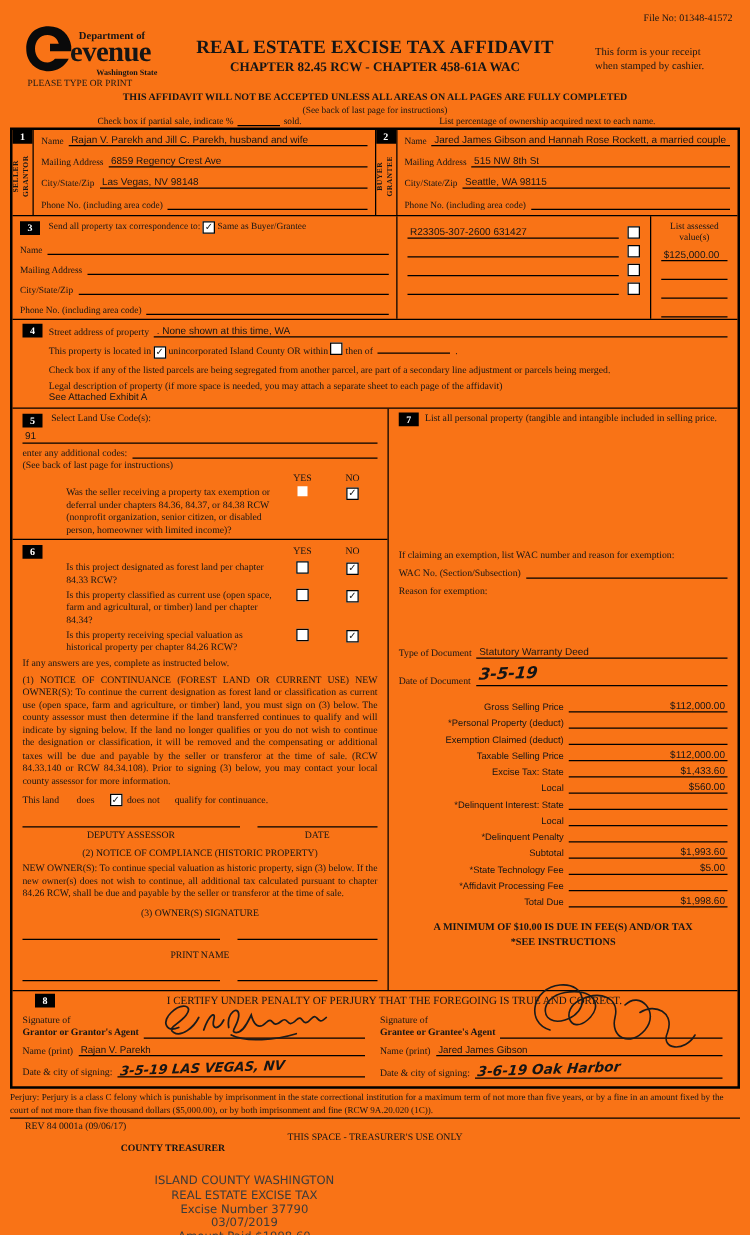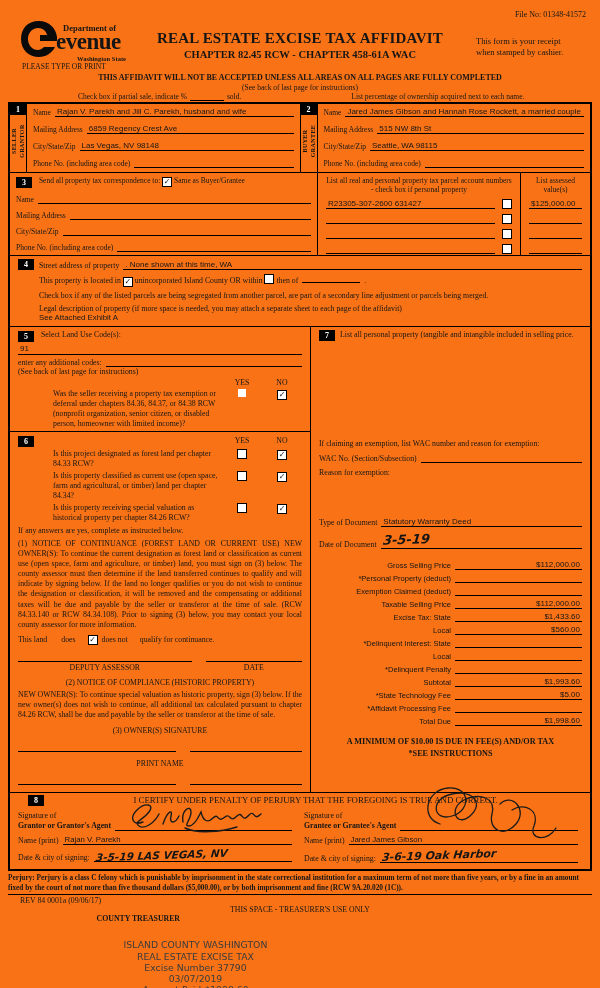--- a/index.html
+++ b/index.html
@@ -93,21 +93,21 @@
   .sec8{padding:2px 8px 6px;font-size:7.8px;position:relative;}
   .certify{text-align:center;font-size:8.8px;padding-left:10px;}
   .sighalves{display:flex;margin-top:2px;}
   .sigblock{flex:1;padding-right:12px;position:relative;}
   .srow{display:flex;align-items:flex-end;margin-top:4px;}
   .slbl2{line-height:1.25;}
   .sline{flex:1;border-bottom:1px solid #000;position:relative;min-height:9px;padding:0 2px;}
   .sigsvg{position:absolute;left:10px;bottom:-4px;}
   .sigsvg2{position:absolute;left:0px;bottom:-14px;}
   
-  .perjury{margin:2px 8px 0;font-size:7.3px;line-height:1.35;border-bottom:1px solid #000;padding-bottom:2px;font-weight:bold;}
+  .perjury{margin:2px 8px 0;font-size:7.3px;line-height:1.35;border-bottom:1px solid #000;padding-bottom:2px;}
   .revrow{display:flex;margin:1px 20px 0;font-size:7.8px;flex-direction:column;}
   .rev-l{width:170px;}
   .rev-c{flex:1;text-align:center;}
   .rev-r{width:160px;text-align:right;font-weight:bold;}
   .stamp{margin:16px 0 0 88px;width:215px;text-align:center;font-family:"DejaVu Sans",sans-serif;
          font-size:9.3px;color:#3b3b3b;line-height:1.2;}
 </style>
 </head>
 <body>
 
@@ -225,21 +225,20 @@
         <div class="frow">
           <span class="flabel">City/State/Zip</span>
           <span class="fline"></span>
         </div>
         <div class="frow">
           <span class="flabel">Phone No. (including area code)</span>
           <span class="fline"></span>
         </div>
       </div>
       <div class="s3mid">
-        <div class="s3mid-hd">List all real and personal property tax parcel account numbers - check box if personal property</div>
         <div class="prow">
           <span class="pline typed">R23305-307-2600   631427</span>
           <span class="cb pcb"></span>
         </div>
         <div class="prow">
           <span class="pline typed"></span>
           <span class="cb pcb"></span>
         </div>
         <div class="prow">
           <span class="pline typed"></span>

